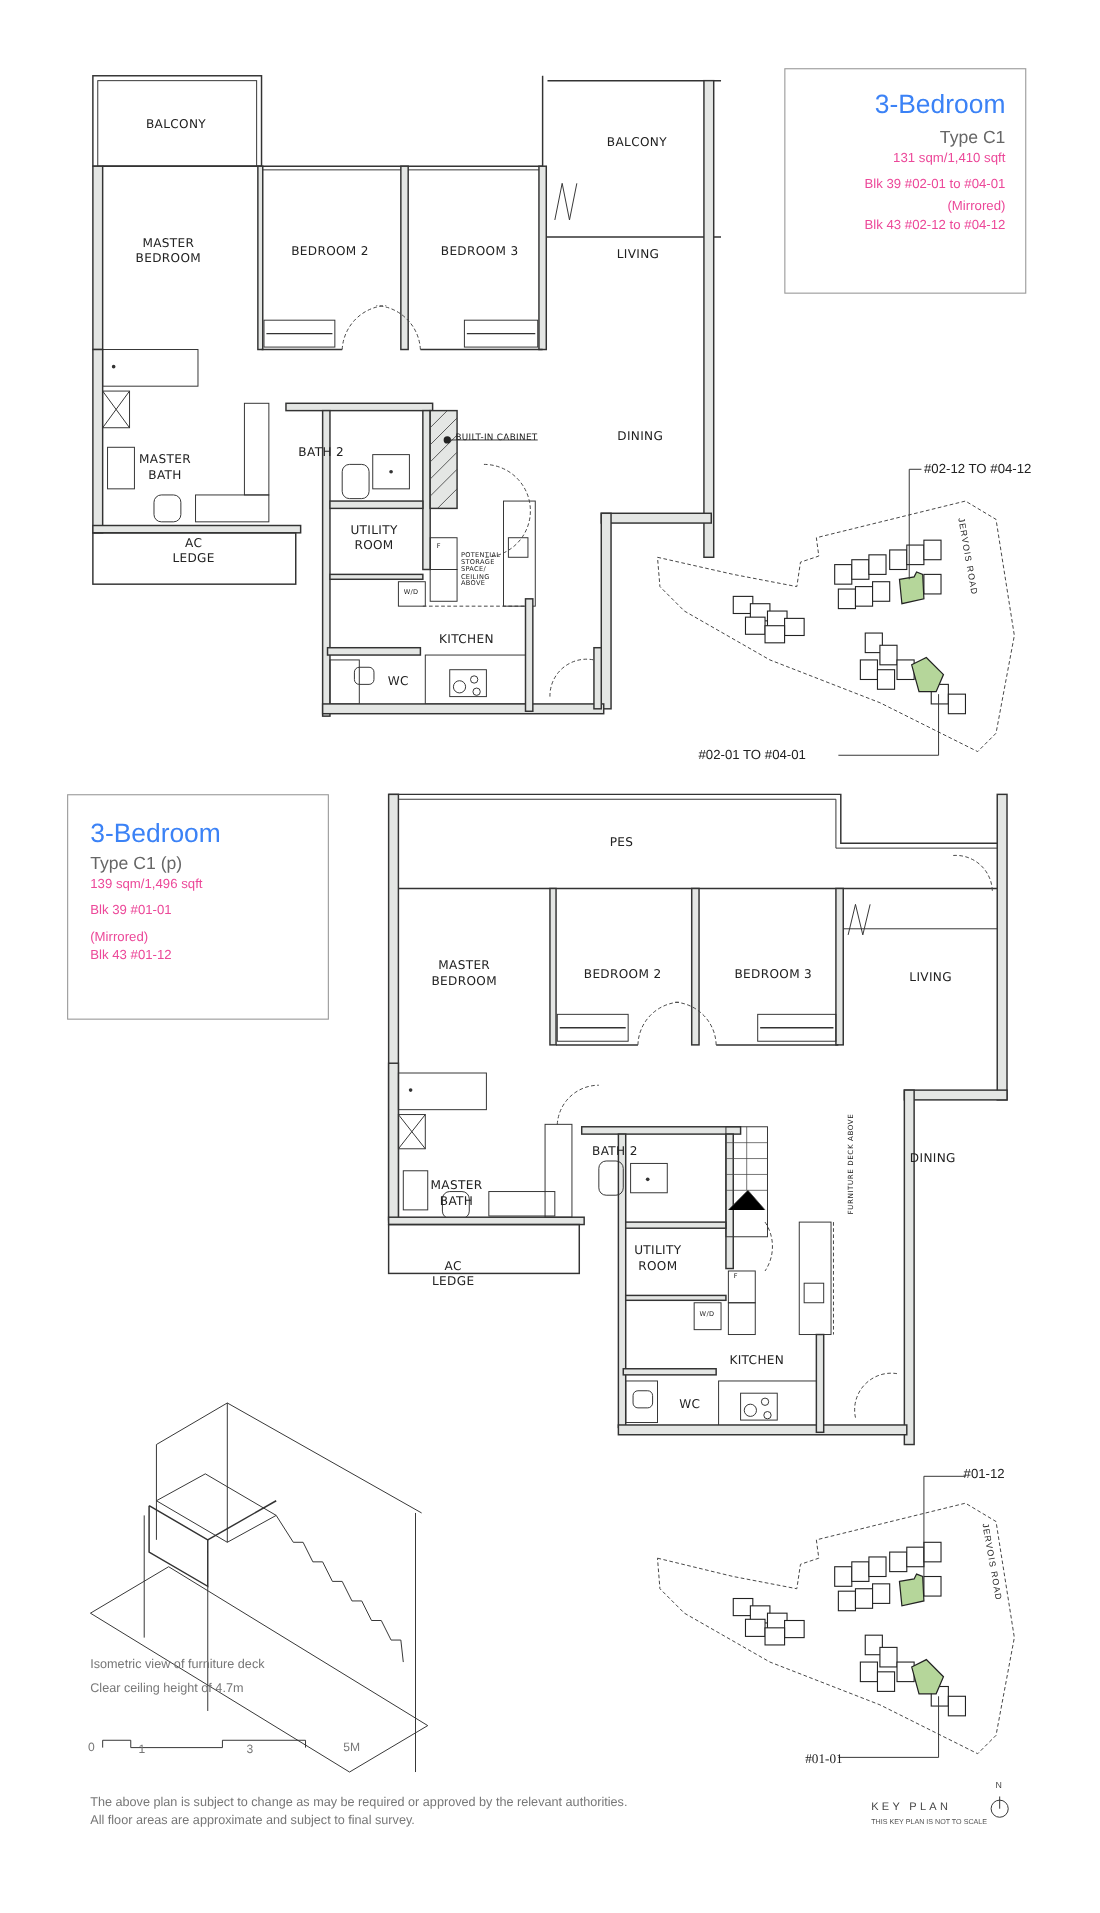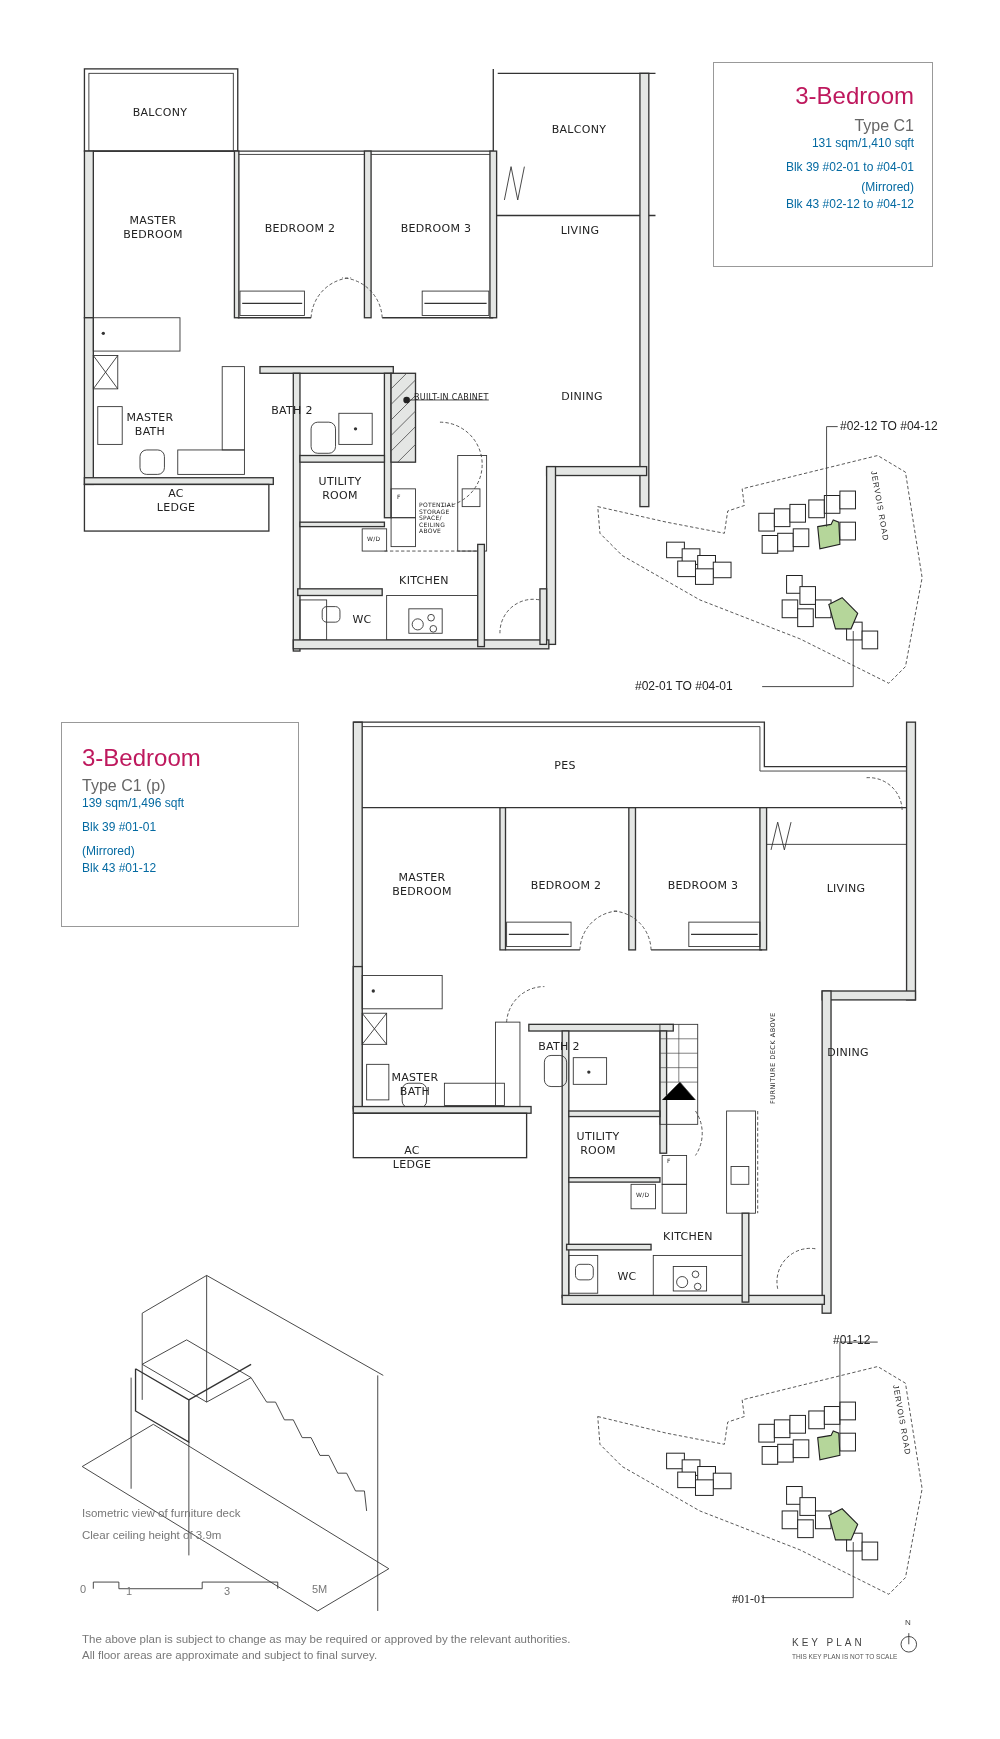--- a/index.html
+++ b/index.html
@@ -1,22 +1,22 @@
 <!DOCTYPE html>
 <html><head>
 <meta charset="utf-8">
 <style>
   html, body { margin:0; padding:0; background:#fff; }
   body { width:1000px; height:1739px; position:relative; overflow:hidden;
          font-family:"Liberation Sans", sans-serif; color:#555; }
   .abs { position:absolute; }
   .info-box { position:absolute; border:1.5px solid #999; box-sizing:border-box; }
-  .info-title { font-size:24px; color:#be185d; font-weight:normal; line-height:1.1; }
+  .info-title { font-size:24px; color:#3b82f6; font-weight:normal; line-height:1.1; }
   .info-type { font-size:16px; color:#666; line-height:1.1; }
-  .info-small { font-size:12px; color:#0369a1; line-height:1.35; }
+  .info-small { font-size:12px; color:#ec4899; line-height:1.35; }
   .right { text-align:right; }
   .room { position:absolute; font-family:"DejaVu Sans", sans-serif; font-size:11px; color:#222;
           text-align:center; line-height:1.25; white-space:nowrap; transform:translate(-50%,-50%); letter-spacing:0.3px;}
   .tiny { font-size:6px; line-height:1.1; text-align:left; transform:none; }
   .callout { font-size:8px; transform:none; }
   .key-lbl { position:absolute; font-family:"Liberation Sans", sans-serif; font-size:12px; color:#222; white-space:nowrap; }
   .note { position:absolute; font-size:11.5px; color:#777; line-height:1.35; }
   .scale-lbl { position:absolute; font-size:11px; color:#777; }
   .keyplan { position:absolute; font-size:10px; color:#444; letter-spacing:3px; }
   .keyplan-sub { position:absolute; font-size:6.5px; color:#555; }
@@ -378,26 +378,26 @@
 <div class="room" style="left:598px; top:1144px; white-space:pre;">UTILITY
 ROOM</div>
 <div class="room" style="left:688px; top:1237px;">KITCHEN</div>
 <div class="room" style="left:627px; top:1277px;">WC</div>
 <div class="room" style="left:412px; top:1158px; white-space:pre;">AC
 LEDGE</div>
 <div class="room tiny" style="left:770px; top:1104px; transform:rotate(-90deg); transform-origin:left top; font-size:6.5px; letter-spacing:0.5px;">FURNITURE DECK ABOVE</div>
 <div class="room tiny" style="left:636px; top:1192px;">W/D</div>
 <div class="room tiny" style="left:667px; top:1158px;">F</div>
 
-<div class="key-lbl" style="left:833px; top:1333px;">#01-12</div>
+<div class="key-lbl" style="left:876px; top:1333px;">#01-12</div>
 <div class="key-lbl" style="left:732px; top:1592px;font-family:Liberation Serif, serif;">#01-01</div>
 <div class="key-lbl" style="left:900px; top:1384px; font-size:8px; transform:rotate(80deg); transform-origin:left top; letter-spacing:1px;">JERVOIS ROAD</div>
 
 <div class="note" style="left:82px; top:1506px;">Isometric view of furniture deck</div>
-<div class="note" style="left:82px; top:1528px;">Clear ceiling height of 3.9m</div>
+<div class="note" style="left:82px; top:1528px;">Clear ceiling height of 4.7m</div>
 
 <div class="scale-lbl" style="left:80px; top:1583px;">0</div>
 <div class="scale-lbl" style="left:126px; top:1585px;">1</div>
 <div class="scale-lbl" style="left:224px; top:1585px;">3</div>
 <div class="scale-lbl" style="left:312px; top:1583px;text-align:center;">5M</div>
 
 <div class="note" style="left:82px; top:1632px; font-size:11.5px;">The above plan is subject to change as may be required or approved by the relevant authorities.</div>
 <div class="note" style="left:82px; top:1648px; font-size:11.5px;text-align:right;">All floor areas are approximate and subject to final survey.</div>
 
 <div class="keyplan" style="left:792px; top:1637px;">KEY PLAN</div>

